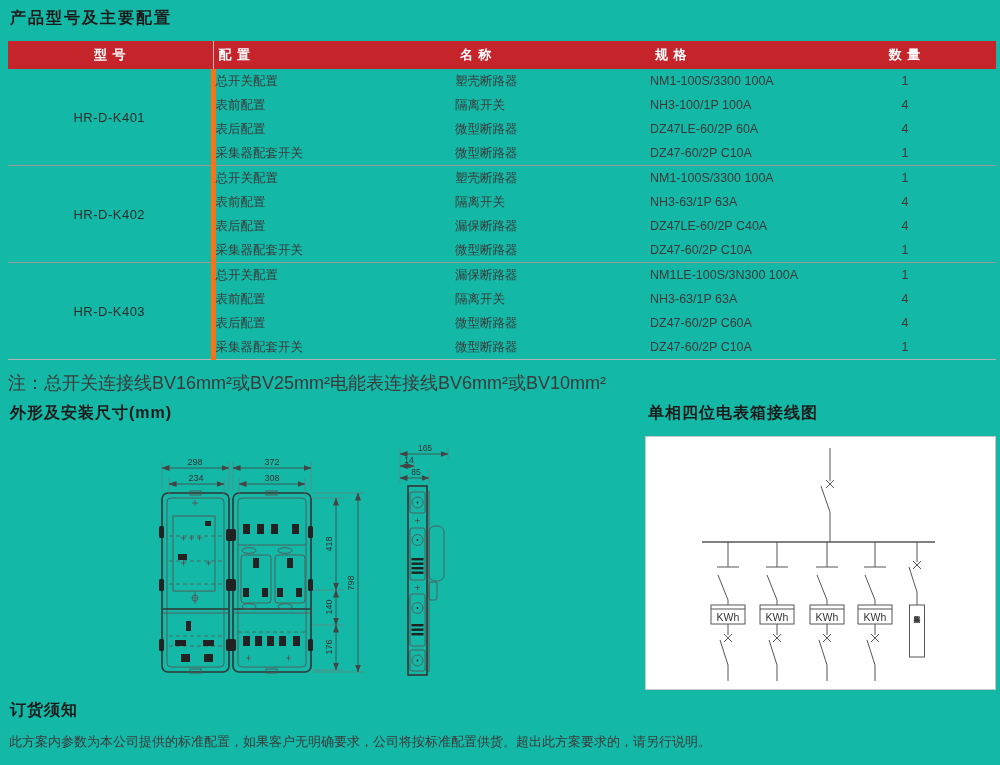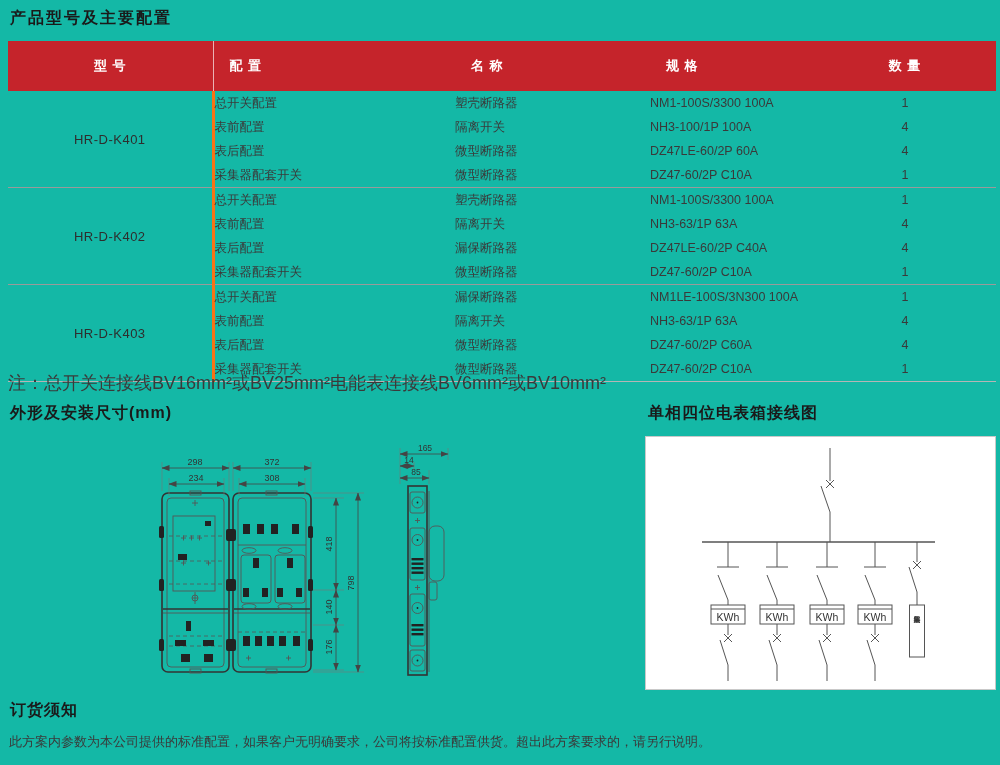--- a/index.html
+++ b/index.html
@@ -8,34 +8,34 @@
     font-family:"Liberation Sans","DejaVu Sans",sans-serif;color:#333;
   }
   .sec-title{position:absolute;font-size:16px;font-weight:bold;color:#1a1a1a;letter-spacing:2px;}
   
   table.cfg{
     position:absolute;left:8px;top:41px;width:988px;border-collapse:collapse;table-layout:fixed;
     font-size:12.5px;color:#3a3a3a;border-bottom:1px solid #b5b5b5;
   }
   table.cfg th{
     background:var(--red,#c5242b);color:#fff;font-weight:bold;font-size:13px;
-    height:17px;padding:16px;letter-spacing:1px;
+    height:17px;padding:5px;letter-spacing:1px;
   }
   table.cfg th.h-model{border-right:1px solid rgba(255,255,255,.65);}
   table.cfg td{height:24px;padding:0;font-weight:normal;}
   td.model{
     text-align:center;font-size:13px;color:#2e2e2e;letter-spacing:.5px;
-    border-right:3px solid #f97316;
+    border-right:5px solid #f97316;
   }
   td.c-config{padding-left:81px;}
   td.c-name{padding-left:8px;}
   td.c-spec{padding-left:18px;}
   td.c-qty{text-align:center;}
   th.h-config{text-align:left;padding-left:81px;}
-  th.h-name{text-align:left;padding-left:8px;}
+  th.h-name{text-align:left;padding-left:8px;font-family:Liberation Serif, serif;}
   th.h-spec{text-align:left;padding-left:18px;}
   tbody.grp-sep tr:first-child td{border-top:1px solid #9a9a9a;}
   
   .note{position:absolute;left:8px;top:371px;font-size:18px;color:#3a3a3a;}
   .order-body{position:absolute;left:9px;top:733px;font-size:13px;color:#3a3a3a;}
   
   svg{position:absolute;}
   svg text{font-family:"Liberation Sans","DejaVu Sans",sans-serif;fill:#333;}
   .dim{stroke:#444;stroke-width:.8;fill:none;}
   .ext{stroke:#777;stroke-width:.6;fill:none;}

